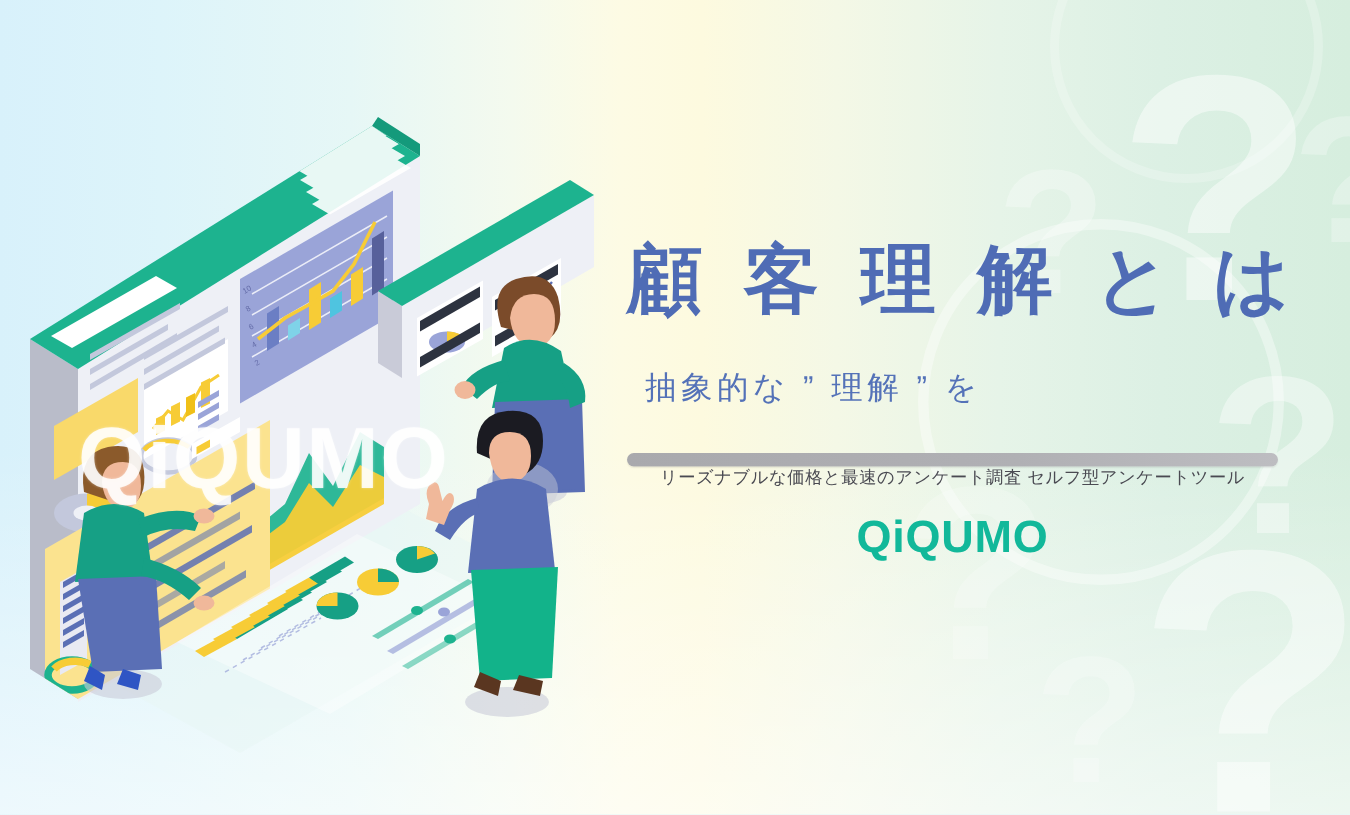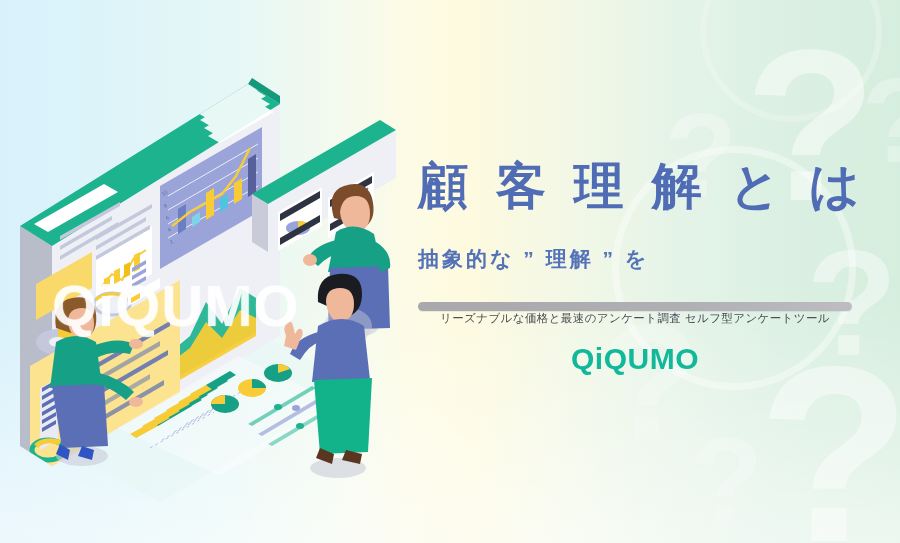--- a/index.html
+++ b/index.html
@@ -56,24 +56,24 @@
     font-size:50px;
     font-weight:700;
     letter-spacing:7px;
     line-height:1.12;
     margin:0;
     white-space:nowrap;
   }
   .subline{
     color:#5472b8;
     font-size:21px;
-    font-weight:700;
+    font-weight:400;
     letter-spacing:3px;
     line-height:1.62;
-    margin:0;
+    margin:12px;
     white-space:nowrap;
   }
   .sub-wrap{margin-top:28px;}
   .divider{
     margin-top:26px;
     width:434px;height:9px;border-radius:6px;
     background:linear-gradient(90deg,#a9a9ad 0%,#b0b0b4 60%,#bdbdc1 100%);
     box-shadow:0 1px 1px rgba(0,0,0,.07);
   }
   .tagline{

